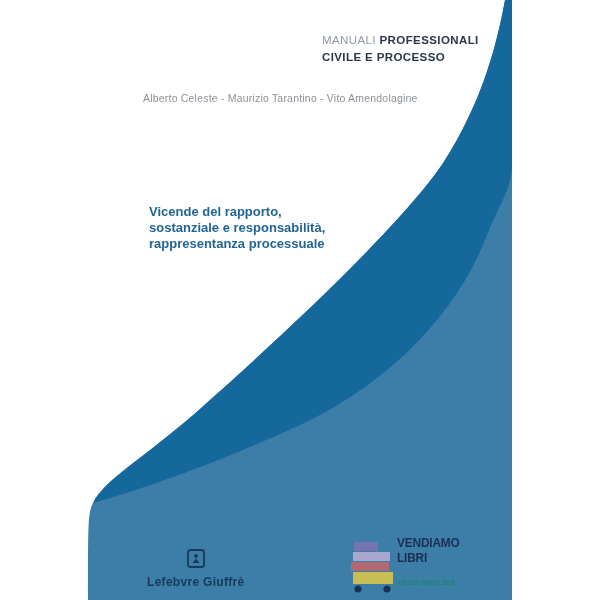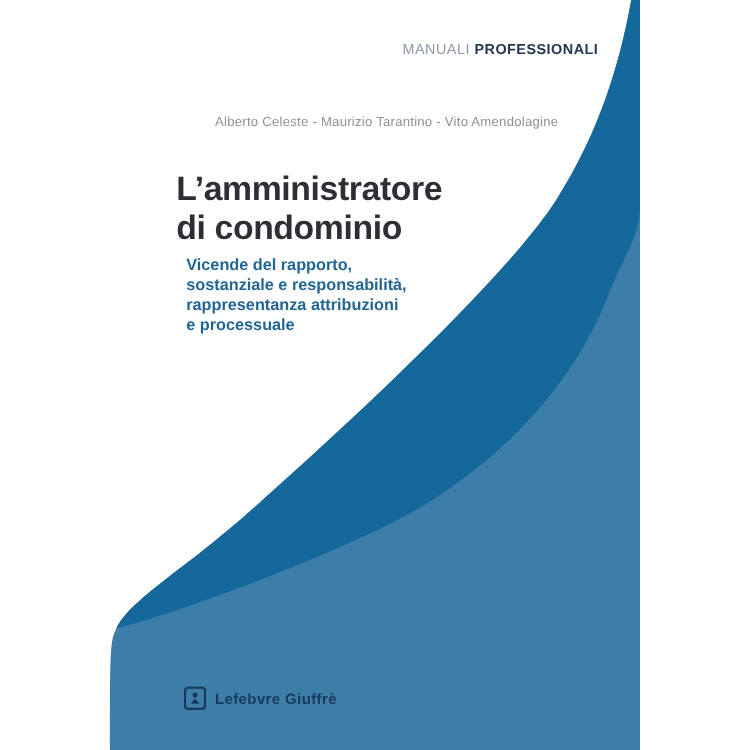--- a/index.html
+++ b/index.html
@@ -15,38 +15,38 @@
   
   .series-badge{
     position:absolute;left:322px;top:32px;
     font-size:11.5px;line-height:17px;letter-spacing:.4px;
   }
   .series-light{color:#8f9aa6;font-weight:400;}
   .series-bold{color:#25384f;font-weight:700;}
   
   .authors{
     position:absolute;left:143px;top:92px;width:320px;
-    font-size:10.5px;color:#8d9196;letter-spacing:.2px;margin-left:29px;
+    font-size:10.5px;color:#8d9196;letter-spacing:.2px;
   }
   
   .title{
     position:absolute;left:141px;top:136px;
     font-size:27px;line-height:31px;font-weight:700;
     color:#2e2f36;letter-spacing:-.3px;
   }
   
   .subtitle{
     position:absolute;left:149px;top:204px;
     font-size:13px;line-height:16px;font-weight:700;
     color:#226594;
   }
   
   .publisher{
     position:absolute;left:147px;top:549px;
-    display:flex;align-items:center;gap:7px;
+    display:flex;align-items:center;gap:7px;flex-direction:column;
   }
   .publisher-name{
     font-size:12px;font-weight:700;color:#173a5c;letter-spacing:.3px;
   }
   
   .store-logo{position:absolute;left:351px;top:536px;width:120px;height:58px;}
   .store-text{
     position:absolute;left:46px;top:0;
     font-size:13.5px;line-height:14.5px;font-weight:700;
     color:#1c2f55;letter-spacing:-.2px;
@@ -82,41 +82,54 @@
          C380,388 455,320 487,235
          C497,208 512,190 512,165
          L512,0 Z" fill="#15689b"></path>
   </svg>
 
   <div class="series-badge">
     <div>
       <span class="series-light">MANUALI</span>
       <span class="series-bold">PROFESSIONALI</span>
     </div>
+    <div class="series-bold">CIVILE E PROCESSO</div>
   </div>
 
   <div class="authors">Alberto Celeste - Maurizio Tarantino - Vito Amendolagine</div>
 
-  <h1 class="title" style="margin:0;">
-    <span>L’amministratore</span><br>
-    <span>di condominio</span>
-  </h1>
 
   <div class="subtitle">
     <div>Vicende del rapporto,</div>
     <div>sostanziale e responsabilità,</div>
-    <div>rappresentanza attribuzioni</div>
-    <div>e processuale</div>
+    <div>rappresentanza processuale</div>
   </div>
 
   <div class="publisher">
     <span style="display:inline-block;line-height:0;">
       <svg width="18" height="19" viewBox="0 0 18 19">
         <rect x="1" y="1" width="16" height="17" rx="2.5" fill="none" stroke="#173a5c" stroke-width="1.8"></rect>
         <circle cx="9" cy="7" r="2" fill="#173a5c"></circle>
         <path d="M5.5,14 L9,9.5 L12.5,14 Z" fill="#173a5c"></path>
       </svg>
     </span>
     <span class="publisher-name">Lefebvre Giuffrè</span>
   </div>
 
+  <div class="store-logo">
+    <span style="position:absolute;left:0;top:4px;line-height:0;">
+      <svg width="42" height="56" viewBox="0 0 42 56">
+        <rect x="3" y="2" width="24" height="9" fill="#7673b1"></rect>
+        <rect x="2" y="12" width="37" height="9" fill="#a9a6cf"></rect>
+        <rect x="0" y="22" width="38" height="9" fill="#b06b72"></rect>
+        <rect x="2" y="32" width="40" height="12" fill="#c9bd55"></rect>
+        <circle cx="7" cy="49" r="3.5" fill="#1c2f55"></circle>
+        <circle cx="36" cy="49" r="3.5" fill="#1c2f55"></circle>
+      </svg>
+    </span>
+    <div class="store-text">
+      <div>VENDIAMO</div>
+      <div>LIBRI</div>
+    </div>
+    <div class="store-watermark">VENDIAMOLIBRI.IT</div>
+  </div>
 
 </div>
 
 </body></html>

